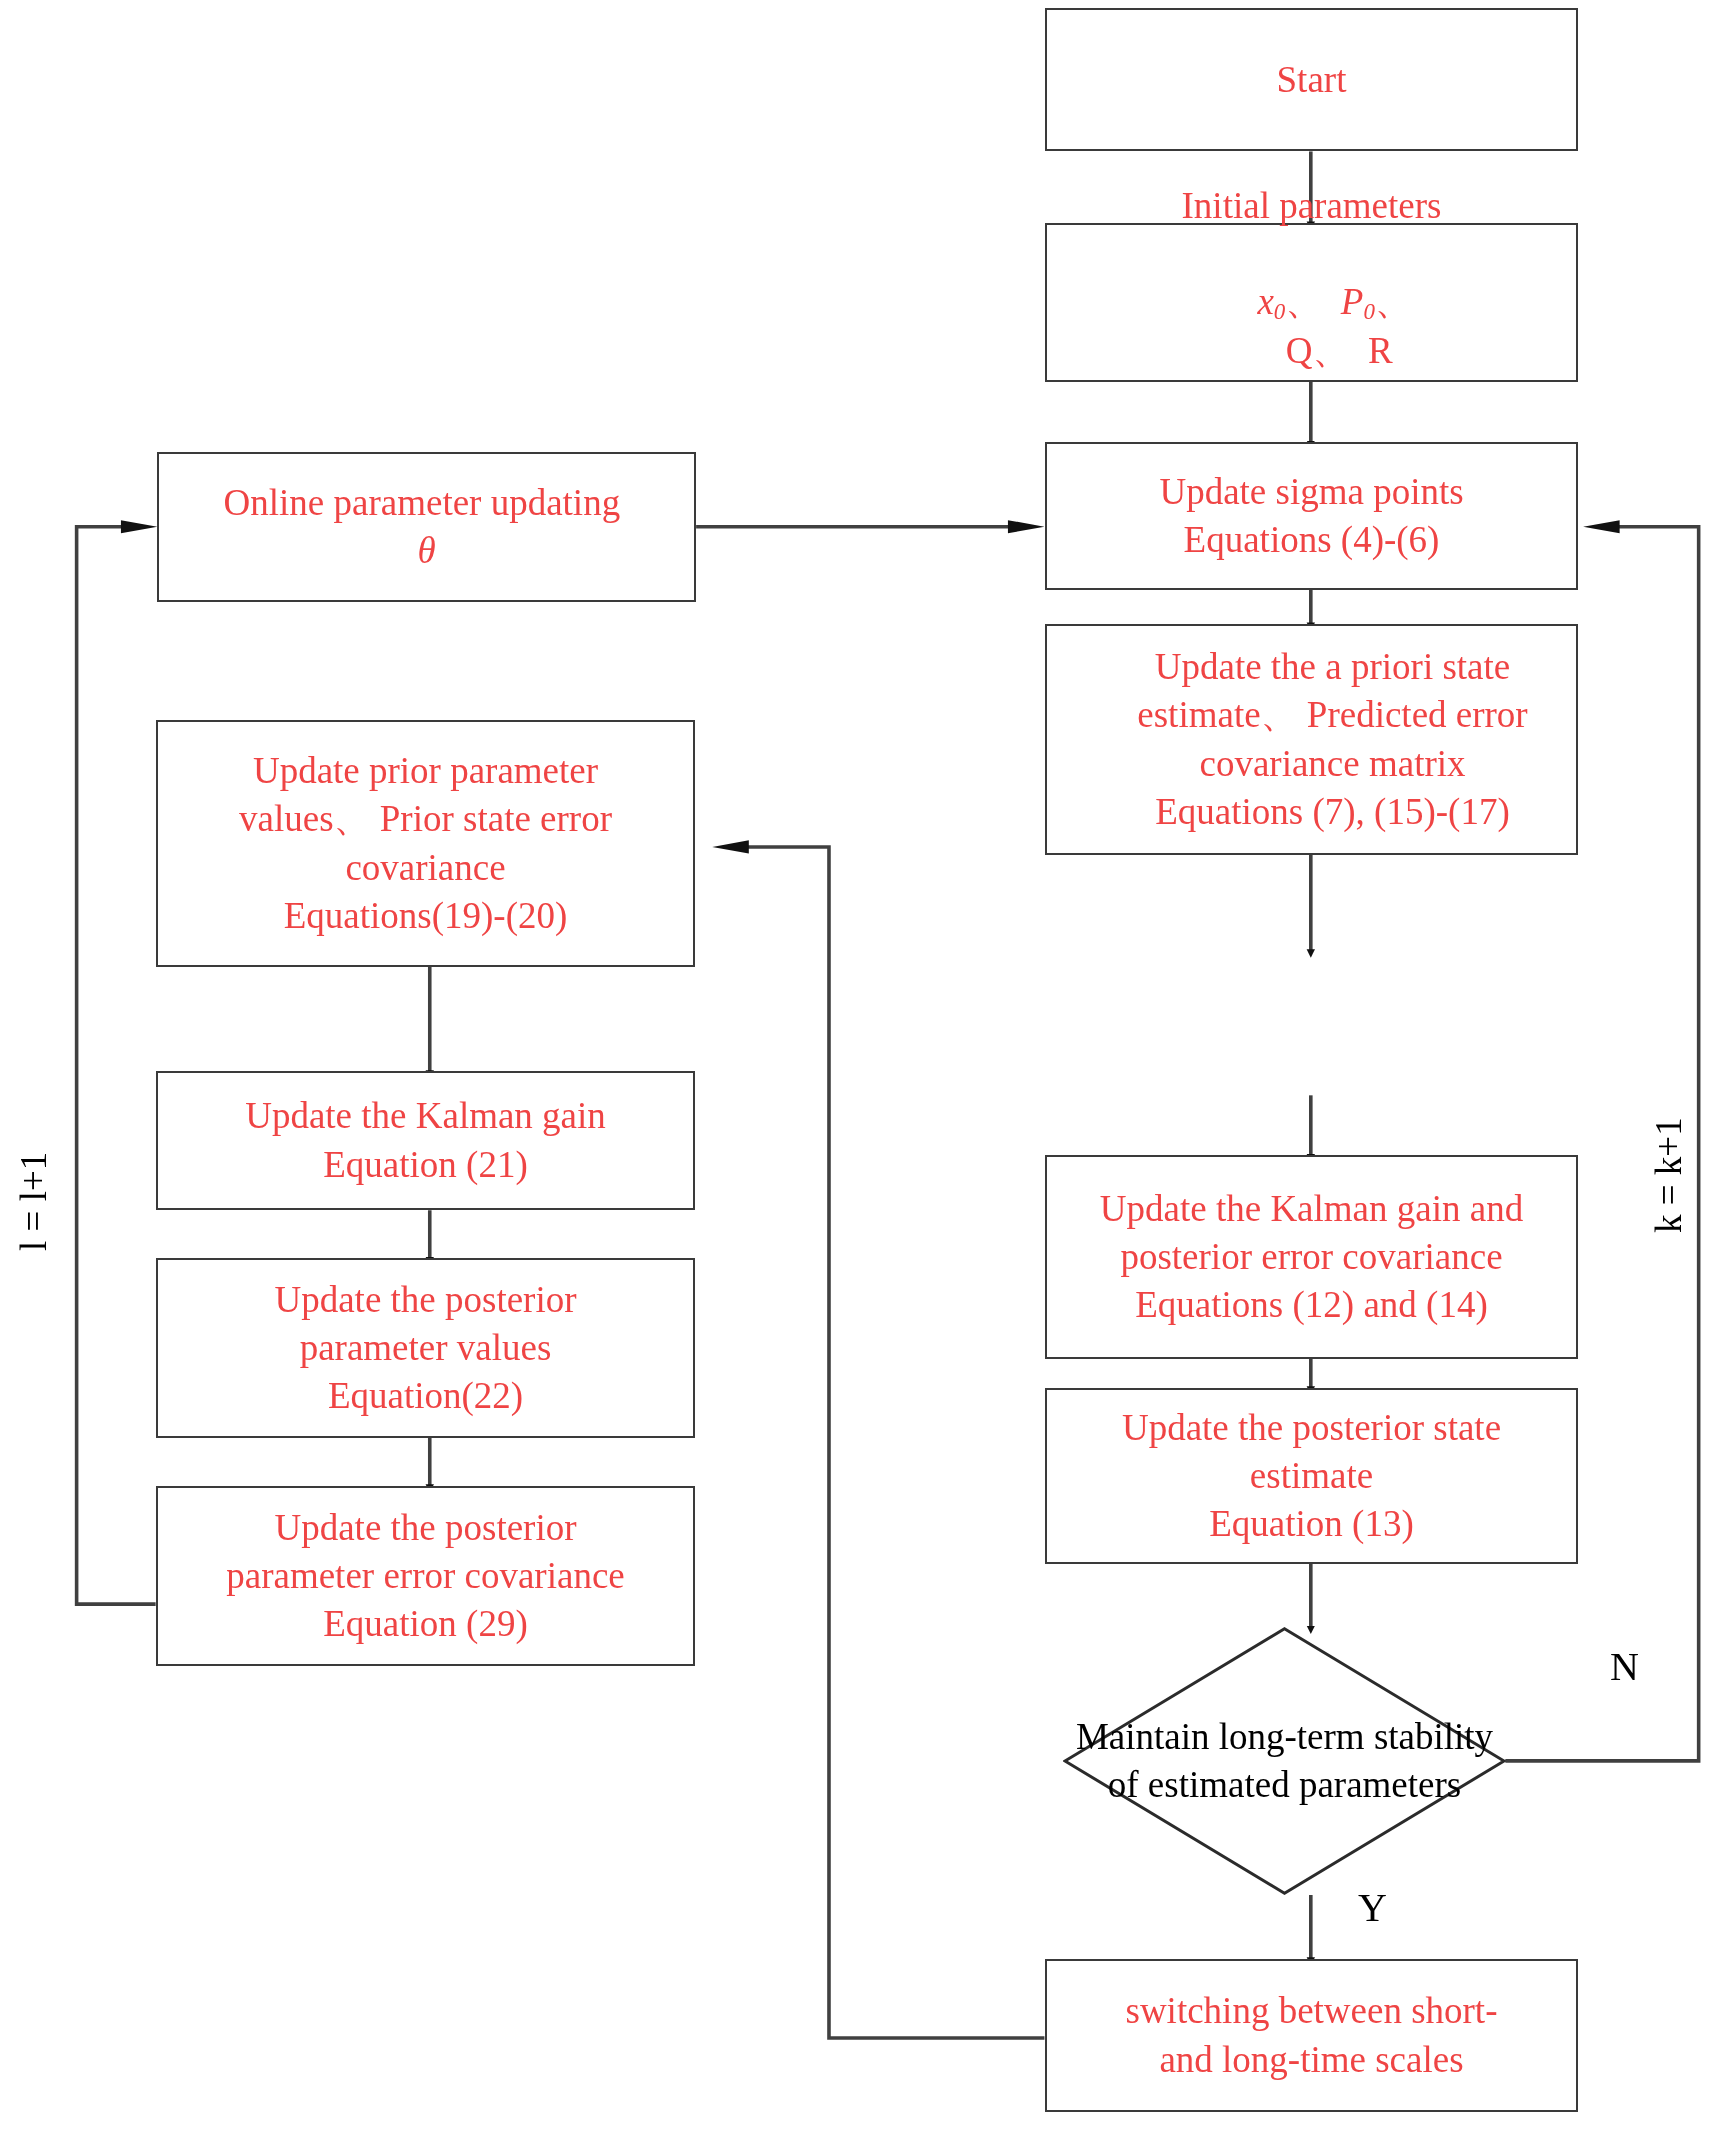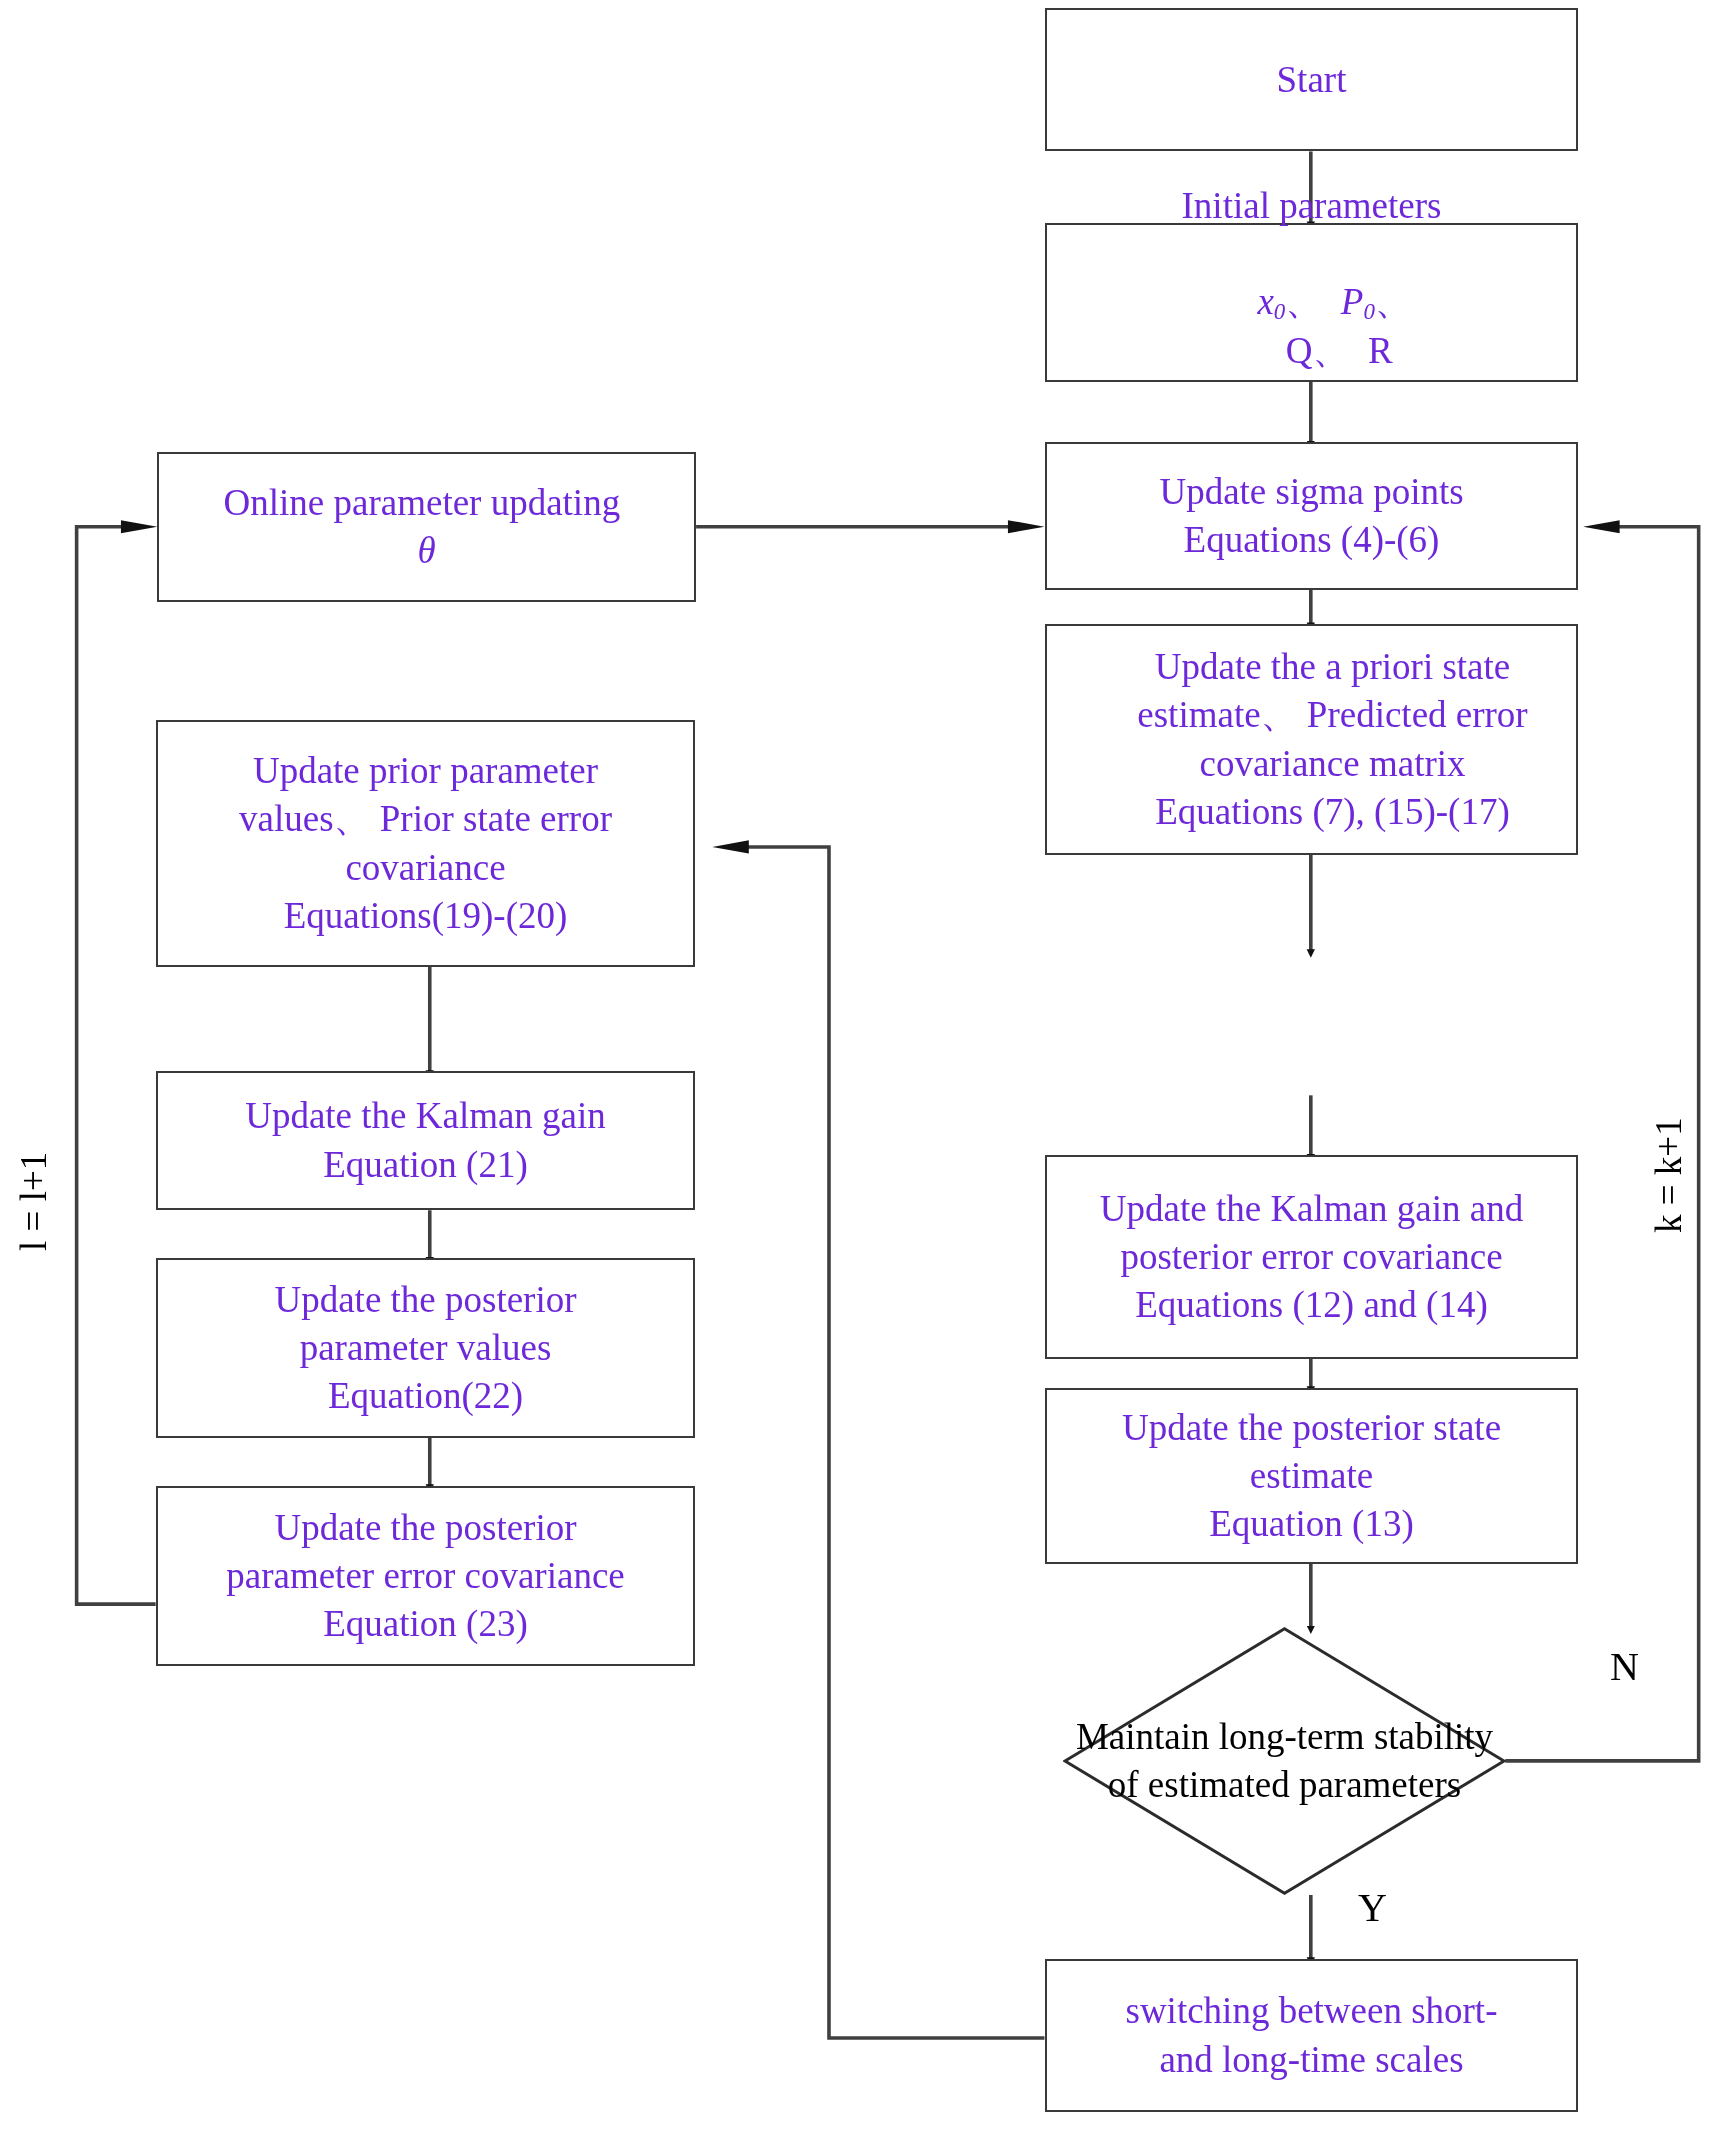--- a/index.html
+++ b/index.html
@@ -24,21 +24,21 @@
     pointer-events: none;
   }
   .node {
     position: absolute;
     box-sizing: border-box;
     display: flex;
     flex-direction: column;
     align-items: center;
     justify-content: center;
     text-align: center;
-    color: #6d28d9;
+    color: #ef4444;
     background: #ffffff;
     border: 2.4px solid #3a3a3a;
     line-height: 1.30;
     font-size: 37px;
   }
   .node .ln { display: block; white-space: pre; }
   .diamond-wrap {
     position: absolute;
     display: flex;
     align-items: center;
@@ -194,21 +194,21 @@
 
   <div class="node" style="left:156px; top:1258px; width:539px; height:180px;">
     <span class="ln">Update the posterior</span>
     <span class="ln">parameter values</span>
     <span class="ln">Equation(22)</span>
   </div>
 
   <div class="node" style="left:156px; top:1486px; width:539px; height:180px;">
     <span class="ln">Update the posterior</span>
     <span class="ln">parameter error covariance</span>
-    <span class="ln">Equation (23)</span>
+    <span class="ln">Equation (29)</span>
   </div>
 
   <div class="edge-label" style="left:1610px; top:1643px;">N</div>
 
   <div class="edge-label" style="left:1358px; top:1884px;">Y</div>
 
   <div class="rot-label" style="left:12px; top:1251px;">l = l+1</div>
 
   <div class="rot-label" style="left:1647px; top:1233px;">k = k+1</div>
 

